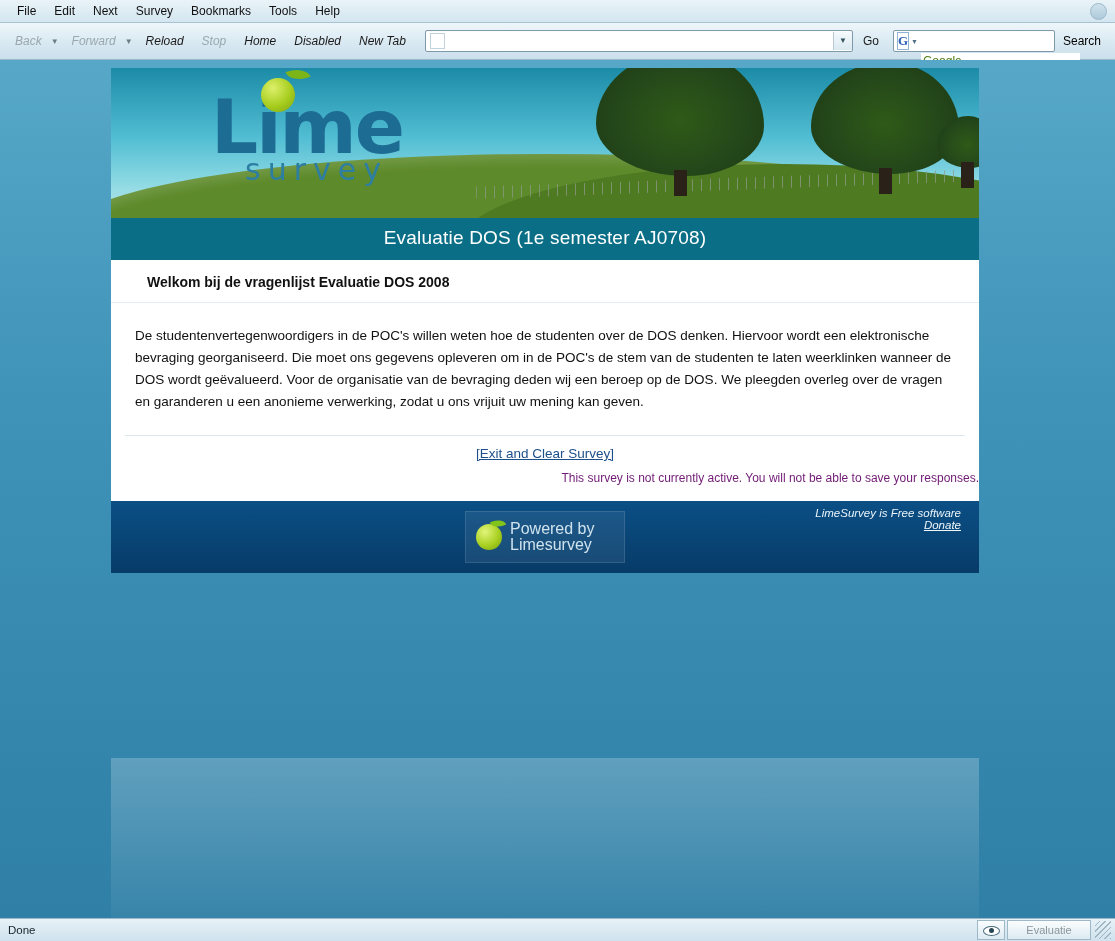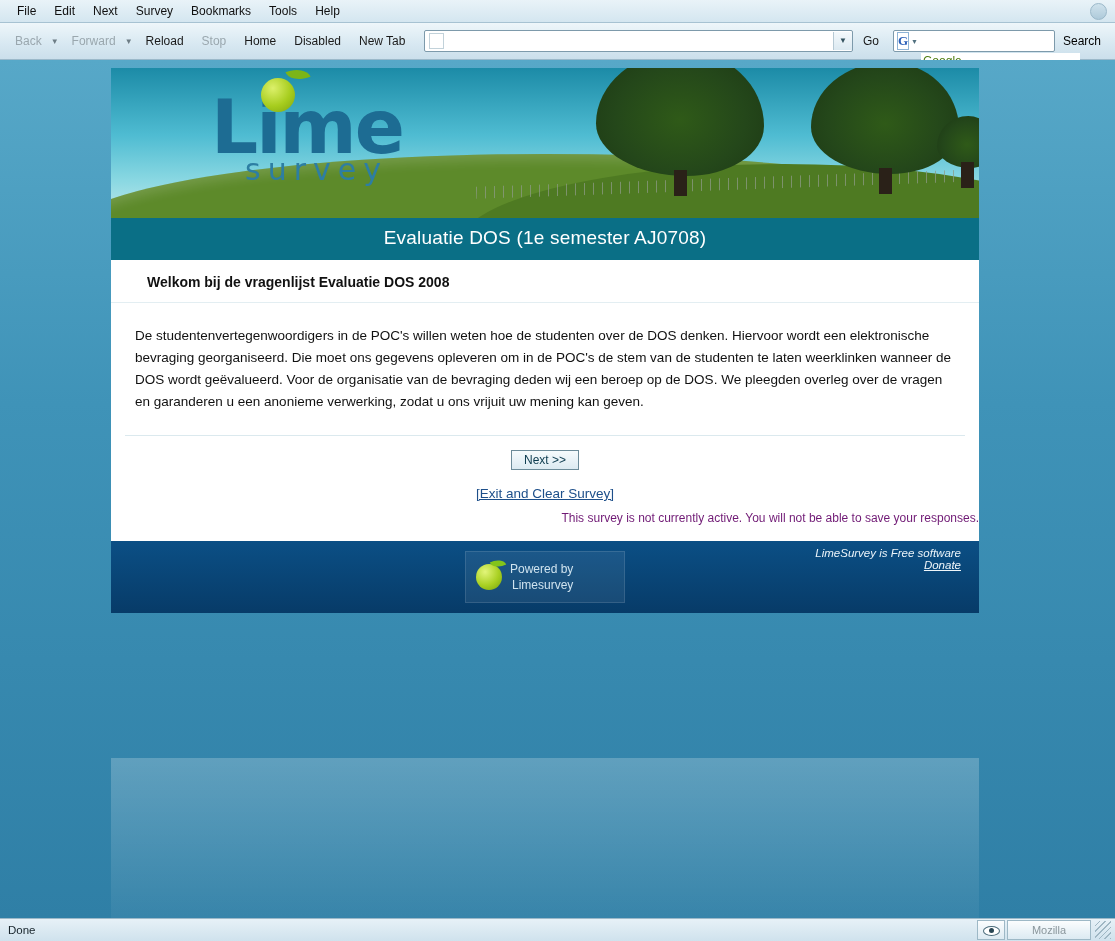--- a/index.html
+++ b/index.html
@@ -113,20 +113,21 @@
     display: flex;
     align-items: center;
     padding: 0 6px;
     gap: 0;
   }
   .nav-btn {
     font-size: 12px;
     color: #1a1a1a;
     padding: 4px 9px;
     white-space: nowrap;
+    font-style: italic;
   }
   .nav-btn.disabled { color: #9aa7ae; }
   .nav-drop {
     font-size: 8px;
     color: #6d7d86;
     padding: 4px 4px 4px 0;
   }
   .urlbar {
     flex: 1;
     display: flex;
@@ -396,23 +397,22 @@
     content: "";
     position: absolute;
     right: -3px; top: -5px;
     width: 14px; height: 9px;
     background: #83c41b;
     border-radius: 0 100% 0 100%;
     transform: rotate(-25deg);
   }
   .powered .ptext {
     color: #cfe3ef;
-    font-size: 12px;
+    font-size: 16px;
     line-height: 16px;
-    text-align: right;
   }
   .freesoft {
     position: absolute;
     right: 18px;
     top: 6px;
     text-align: right;
     color: #eaf3f9;
     font-size: 11.5px;
     font-style: italic;
   }
@@ -562,23 +562,20 @@
 
       <div class="body-area">
         <div class="welcome">Welkom bij de vragenlijst Evaluatie DOS 2008</div>
 
         <div class="desc">
           <p>De studentenvertegenwoordigers in de POC's willen weten hoe de studenten over de DOS denken. Hiervoor wordt een elektronische bevraging georganiseerd. Die moet ons gegevens opleveren om in de POC's de stem van de studenten te laten weerklinken wanneer de DOS wordt geëvalueerd. Voor de organisatie van de bevraging deden wij een beroep op de DOS. We pleegden overleg over de vragen en garanderen u een anonieme verwerking, zodat u ons vrijuit uw mening kan geven.</p>
         </div>
 
         <div class="divider"></div>
 
-        <div class="nav-row">
-          <button class="next-btn">Next &gt;&gt;</button>
-        </div>
 
         <div class="exit-link">
           <a href="#">[Exit and Clear Survey]</a>
         </div>
 
         <div class="warning">This survey is not currently active. You will not be able to save your responses.</div>
       </div>
 
       <div class="footer">
         <div class="powered">
@@ -595,17 +592,17 @@
       </div>
 
     </div>
   </div>
 
   <div class="statusbar">
     <div class="status-text">Done</div>
     <div class="status-icon">
         <div class="eye"></div>
       </div>
-    <div class="disabled-box">Mozilla</div>
+    <div class="disabled-box">Evaluatie</div>
     <div class="grip"></div>
   </div>
 
 </div>
 
 </body></html>

